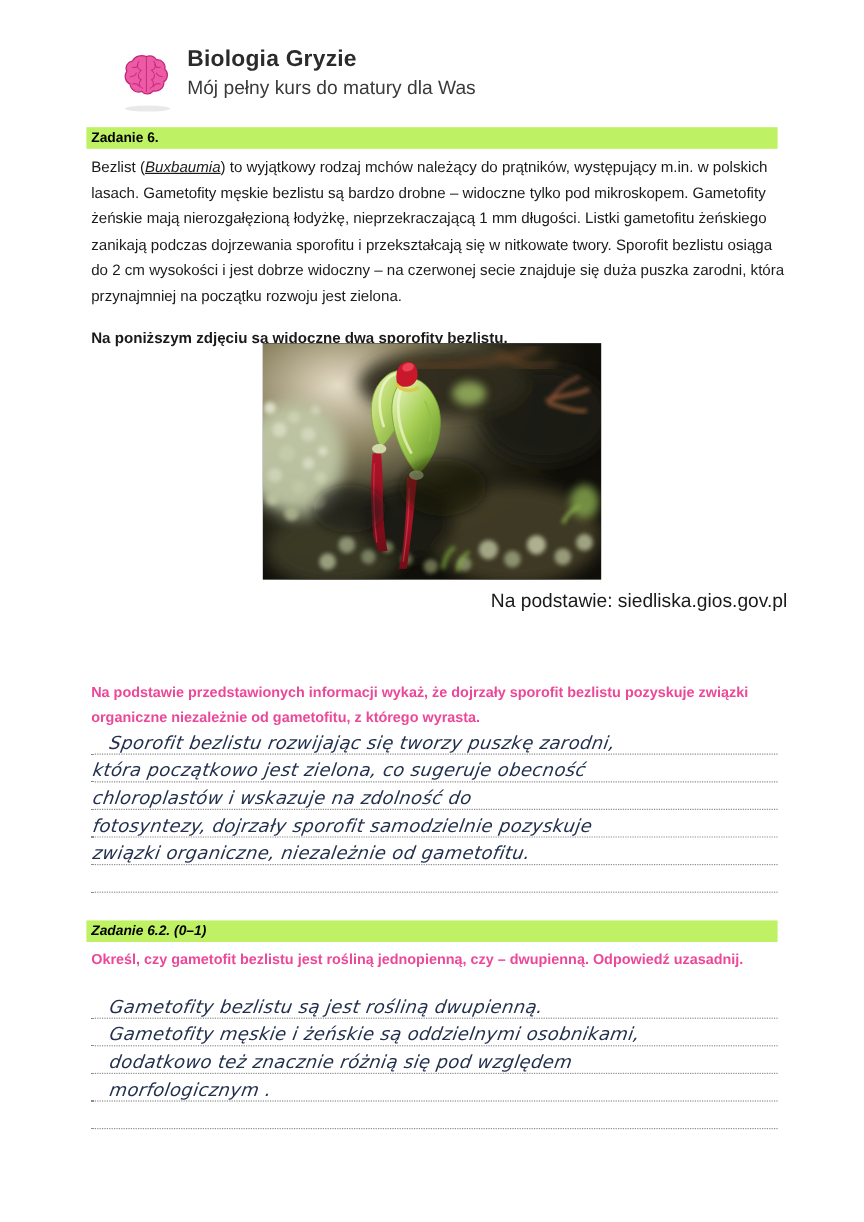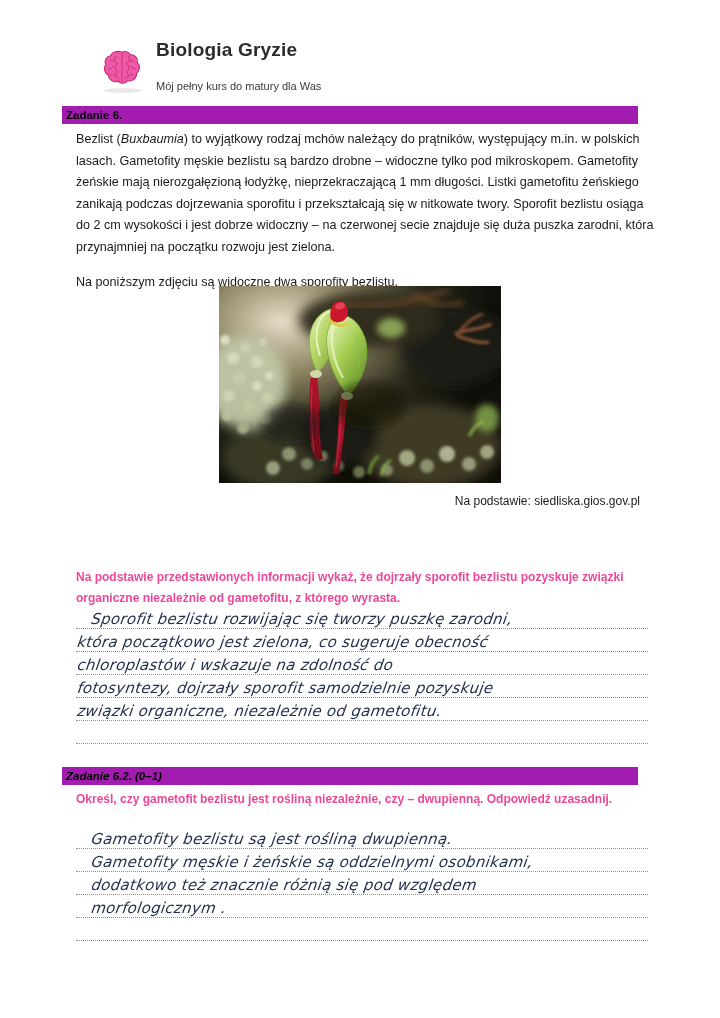--- a/index.html
+++ b/index.html
@@ -47,43 +47,43 @@
   }
   .brand-title {
     font-size: 19px;
     font-weight: bold;
     letter-spacing: 0.2px;
     color: #2b2b2b;
     line-height: 1.1;
     white-space: nowrap;
   }
   .brand-sub {
-    font-size: 11px;
+    font-size: 16px;
     color: #3a3a3a;
     line-height: 1.3;
-    margin-top: 18px;
+    margin-top: 3px;
     white-space: nowrap;
   }
   .brand-shadow {
     position: absolute;
     left: 104px;
     top: 88px;
     width: 38px;
     height: 5px;
     border-radius: 50%;
     background: #e9e9ec;
   }
 
   
   .band {
     position: absolute;
-    left: 62px;
+    left: 72px;
     width: 576px;
     height: 18px;
-    background: #a21caf;
+    background: #bef264;
   }
   .band-label {
     position: absolute;
     left: 4px;
     top: 2px;
     font-size: 11.5px;
     font-weight: bold;
     color: #000;
     white-space: nowrap;
     line-height: 14px;
@@ -93,22 +93,22 @@
   .body-text {
     position: absolute;
     left: 76px;
     width: 578px;
     font-size: 12.6px;
     line-height: 21.5px;
     color: #1a1a1a;
     text-align: left;
   }
   .body-text p { margin: 0; }
-  .body-text p + p { margin-top: 14px; }
-  .ital { font-style: italic; }
+  .body-text p + p { margin-top: 14px; font-weight: bold; }
+  .ital { font-style: italic; text-decoration: underline; }
 
   .q-prompt {
     position: absolute;
     left: 76px;
     width: 578px;
     font-size: 12px;
     font-weight: bold;
     line-height: 21px;
     color: #ec4899;
   }
@@ -121,22 +121,22 @@
     width: 282px;
     height: 197px;
     overflow: hidden;
     background: #1a1710;
   }
   .photo-svg { display: block; width: 282px; height: 197px; }
 
   
   .caption {
     position: absolute;
-    right: 76px;
-    font-size: 12px;
+    right: 60px;
+    font-size: 16px;
     line-height: 15px;
     color: #1a1a1a;
     text-align: right;
     white-space: nowrap;
   }
 
   
   .answer-area {
     position: absolute;
     left: 76px;
@@ -369,21 +369,21 @@
     <div class="hand h-indent" style="top:2px;">Sporofit bezlistu rozwijając się tworzy puszkę zarodni,</div>
     <div class="hand" style="top:25px;">która początkowo jest zielona, co sugeruje obecność</div>
     <div class="hand" style="top:48px;">chloroplastów i wskazuje na zdolność do</div>
     <div class="hand" style="top:71px;">fotosyntezy, dojrzały sporofit samodzielnie pozyskuje</div>
     <div class="hand" style="top:94px;">związki organiczne, niezależnie od gametofitu.</div>
   </div>
 
   <div class="band" style="top:767px;font-style:italic;">
     <span class="band-label">Zadanie 6.2. (0–1)</span>
   </div>
-  <div class="q-prompt" style="top:789px;">Określ, czy gametofit bezlistu jest rośliną niezależnie, czy – dwupienną. Odpowiedź uzasadnij.</div>
+  <div class="q-prompt" style="top:789px;">Określ, czy gametofit bezlistu jest rośliną jednopienną, czy – dwupienną. Odpowiedź uzasadnij.</div>
 
   <div class="answer-area" style="top:828px; height:130px;">
     <div class="rule-line" style="top:20px;"></div>
     <div class="rule-line" style="top:43px;"></div>
     <div class="rule-line" style="top:66px;"></div>
     <div class="rule-line" style="top:89px;"></div>
     <div class="rule-line" style="top:112px;"></div>
 
     <div class="hand h-indent" style="top:2px;">Gametofity bezlistu są jest rośliną dwupienną.</div>
     <div class="hand h-indent" style="top:25px;">Gametofity męskie i żeńskie są oddzielnymi osobnikami,</div>

